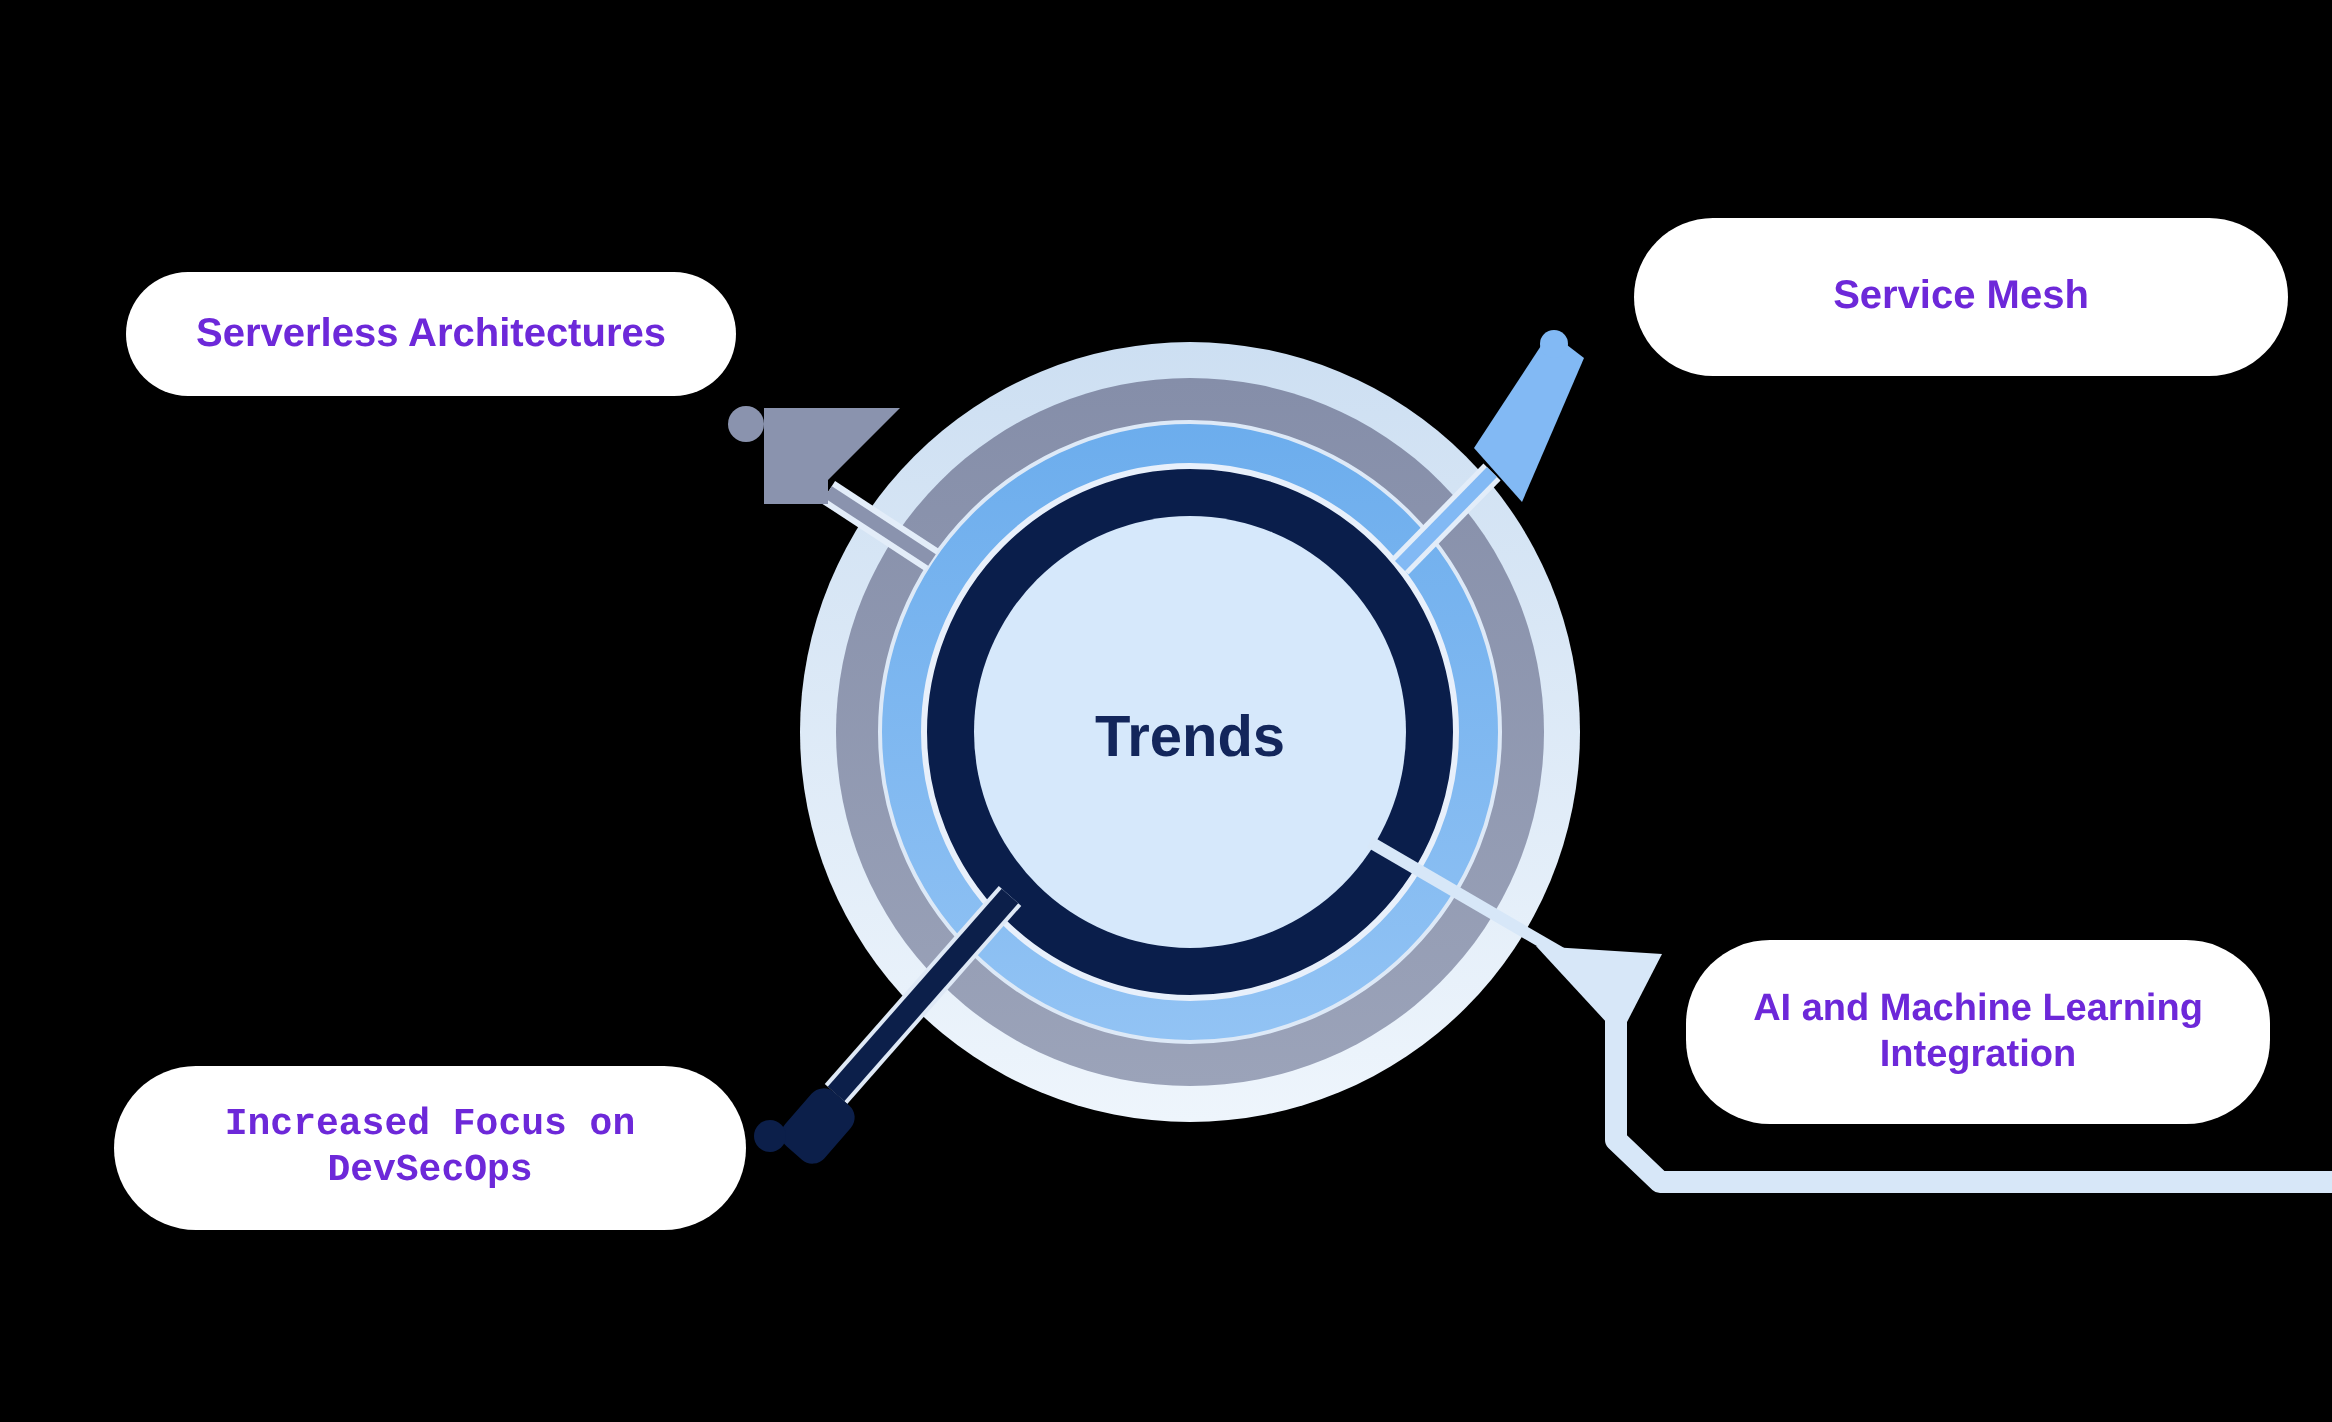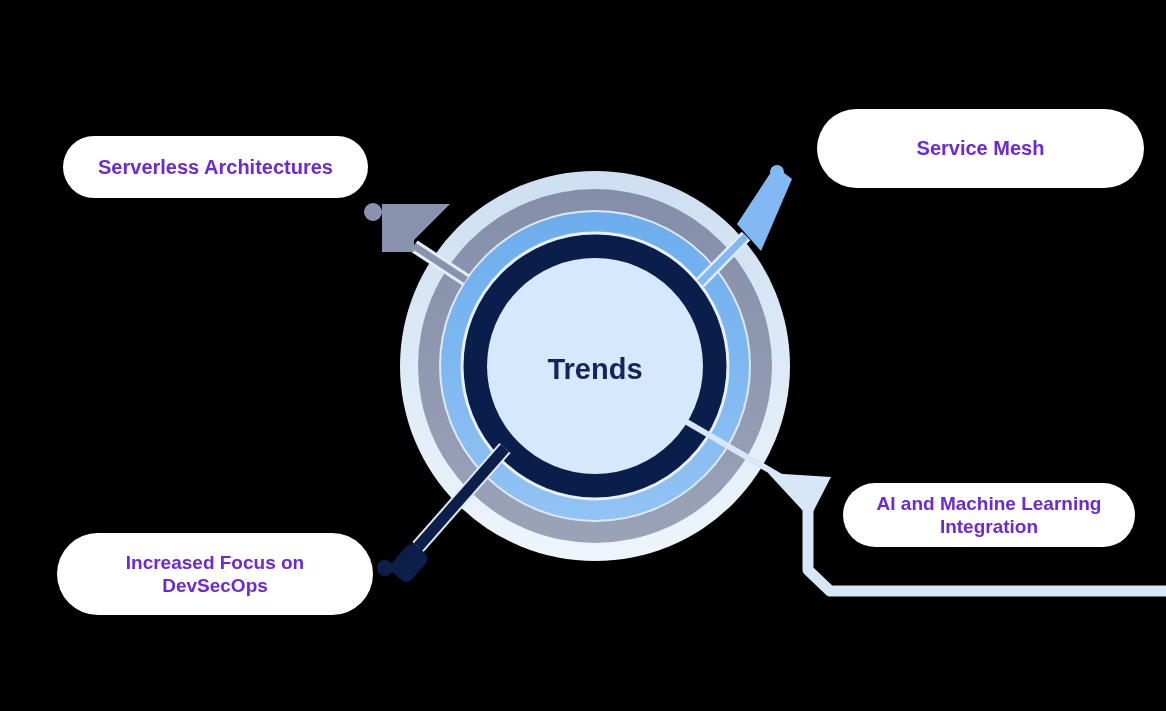--- a/index.html
+++ b/index.html
@@ -19,22 +19,22 @@
     text-align:center;
     color:#6d28d9;
     font-weight:700;
     font-size:20px;
     line-height:1.22;
     box-sizing:border-box;
     padding:0 20px;
   }
   .pill-tl{left:63px;top:136px;width:305px;height:62px;}
   .pill-tr{left:817px;top:109px;width:327px;height:79px;}
-  .pill-bl{left:57px;top:533px;width:316px;height:82px;font-size:19px;}
-  .pill-br{left:843px;top:483px;width:292px;height:64px;font-size:19px;}
+  .pill-bl{left:57px;top:533px;width:316px;height:82px;font-size:19px;font-family:Liberation Mono, monospace;}
+  .pill-br{left:843px;top:470px;width:292px;height:92px;font-size:19px;}
   .center-text{
     font-family:"Liberation Sans","DejaVu Sans",sans-serif;
     font-weight:700;
   }
 </style>
 </head>
 <body>
 
 <div class="stage">
 

